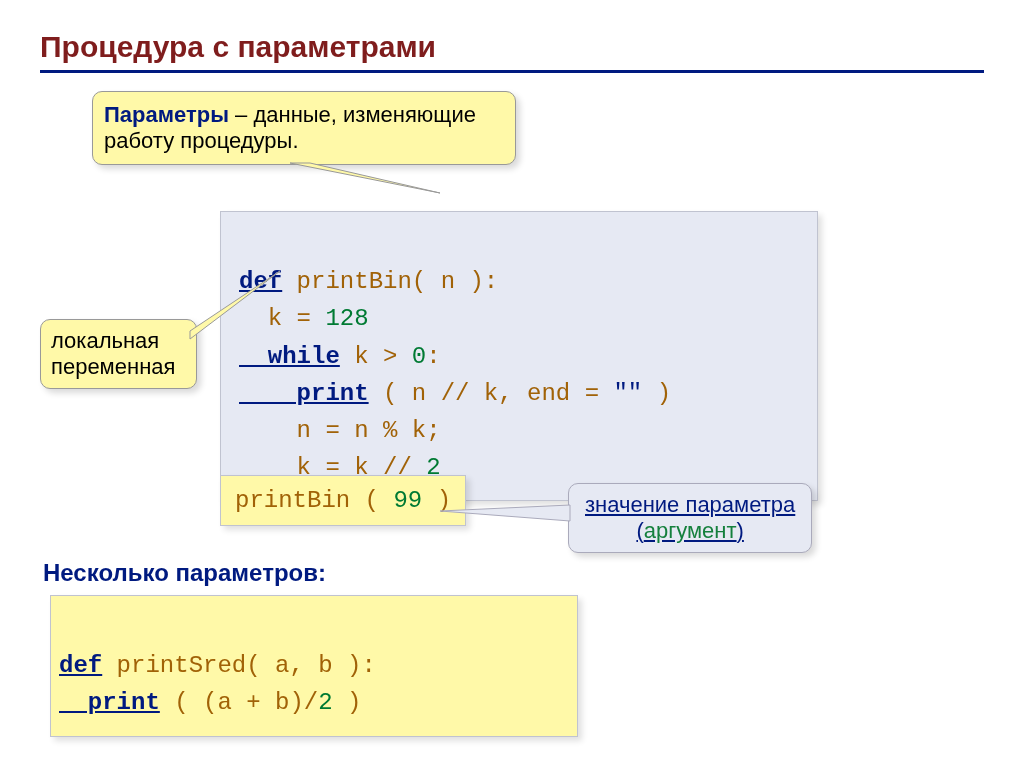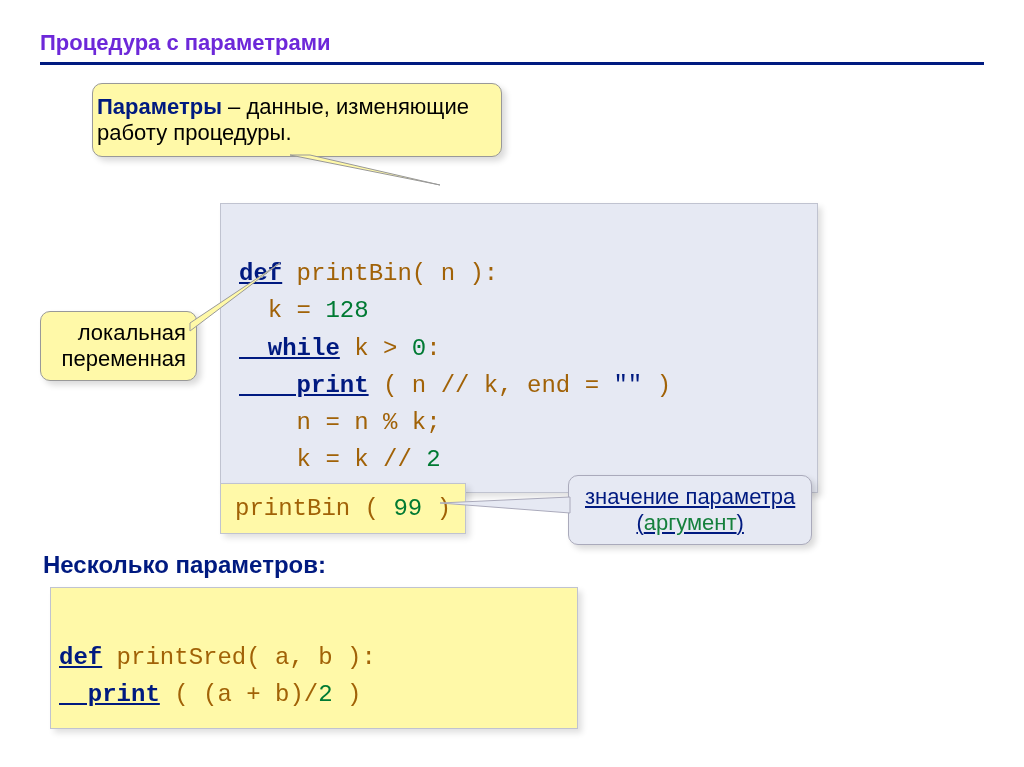--- a/index.html
+++ b/index.html
@@ -5,33 +5,33 @@
   body {
     margin: 0;
     padding: 30px 40px;
     font-family: Arial, Helvetica, sans-serif;
     background: #ffffff;
     width: 1024px;
     height: 767px;
     box-sizing: border-box;
   }
   .title {
-    font-size: 22px;
+    font-size: 30px;
     font-weight: bold;
-    color: #6d28d9;
+    color: #7f1d1d;
     border-bottom: 3px solid #001a80;
     padding-bottom: 6px;
     margin-bottom: 18px;
   }
   .callout {
     position: absolute;
     background: #fff9a8;
     border: 1px solid #999;
     border-radius: 10px;
-    padding: 10px 4px;
+    padding: 10px 11px;
     font-size: 22px;
     color: #000;
     box-shadow: 4px 4px 6px rgba(0,0,0,0.15);
   }
   .callout .term {
     color: #001a80;
     font-weight: bold;
   }
   .callout-bluebox {
     position: absolute;
@@ -105,26 +105,26 @@
   </svg>
 
   <div class="codebox" style="left:180px; top:120px; width:560px;">
 <span class="kw">def</span><span class="txt"> printBin( n ):</span>
 <span class="txt">  k = </span><span class="num">128</span>
 <span class="kw">  while</span><span class="txt"> k &gt; </span><span class="num">0</span><span class="txt">:</span>
 <span class="kw">    print</span><span class="txt"> ( n // k, end = </span><span class="str">""</span><span class="txt"> )</span>
 <span class="txt">    n = n % k;</span>
 <span class="txt">    k = k // </span><span class="num">2</span></div>
 
-  <div class="callout" style="left:0px; top:228px; text-align:right; width:135px; padding:8px 10px;">локальная переменная</div>
+  <div class="callout" style="left:0px; top:228px; text-align:left; width:135px; padding:8px 10px;">локальная переменная</div>
   <svg class="pointer" style="left:150px; top:180px;" width="100" height="70">
     <polygon points="0,60 90,0 0,68" fill="#fff9a8" stroke="#999" stroke-width="1"></polygon>
   </svg>
 
-  <div class="codebox yellow" style="left:180px; top:400px; padding:6px 14px;"><span class="txt">printBin ( </span><span class="num">99</span><span class="txt"> )</span></div>
+  <div class="codebox yellow" style="left:180px; top:384px; padding:6px 14px;"><span class="txt">printBin ( </span><span class="num">99</span><span class="txt"> )</span></div>
 
   <div class="callout-bluebox" style="left:528px; top:392px;">
     <span>значение параметра</span><br>
     <span>(</span><span class="arg-word">аргумент</span><span>)</span>
   </div>
   <svg class="pointer" style="left:400px; top:408px;" width="140" height="30">
     <polygon points="130,6 0,12 130,22" fill="#e6e9f3" stroke="#aab" stroke-width="1"></polygon>
   </svg>
 
   <div class="subheading" style="left:3px; top:468px;">Несколько параметров:</div>

